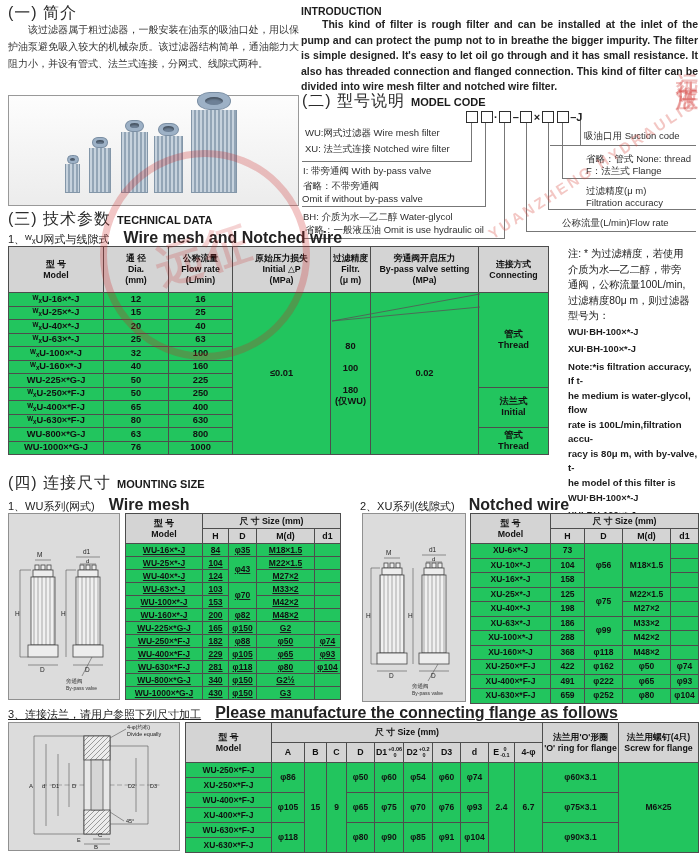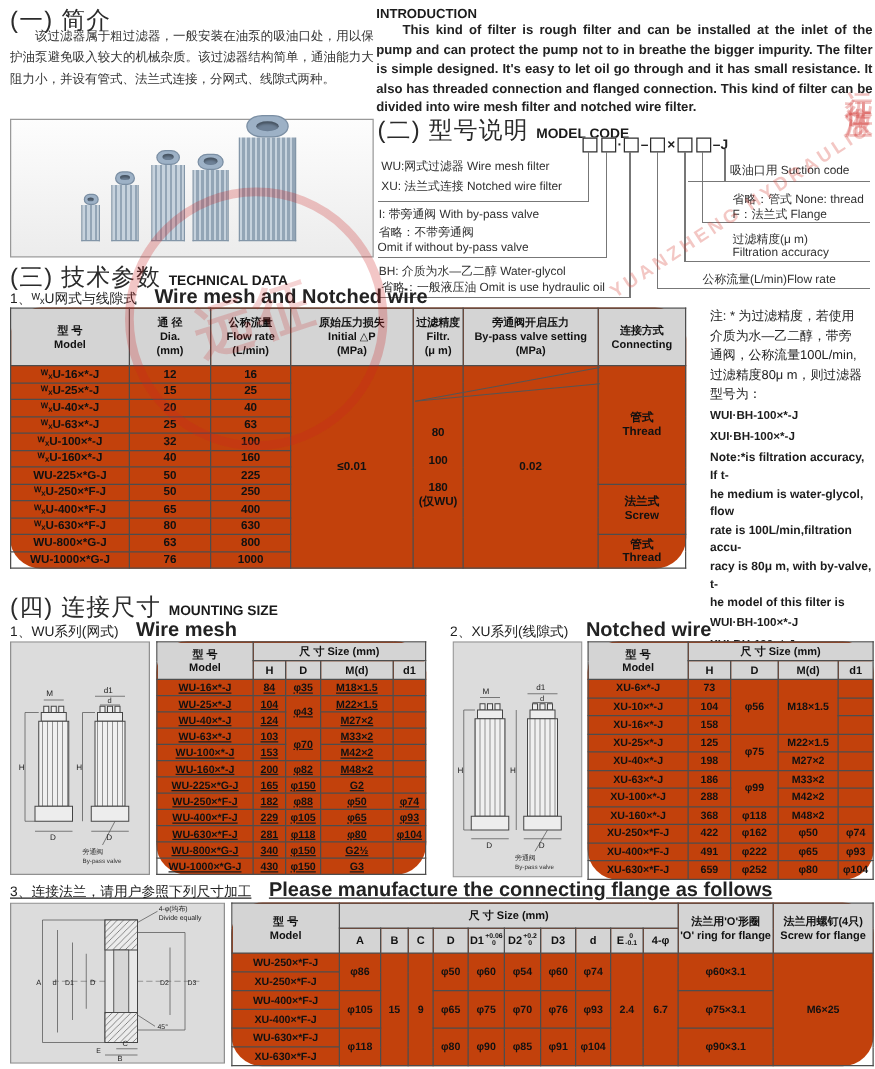--- a/index.html
+++ b/index.html
@@ -1,35 +1,35 @@
 <!DOCTYPE html>
 <html><head>
 <meta charset="utf-8">
 <style>
   html,body{margin:0;padding:0;background:#fff;}
   #page{position:relative;width:700px;height:855px;background:#fff;overflow:hidden;
         font-family:"Liberation Sans","DejaVu Sans",sans-serif;color:#1c1c1c;}
   .abs{position:absolute;}
-  .cnTitle{font-size:19px;color:#2b2b2b;letter-spacing:1px;}
+  .cnTitle{font-size:16px;color:#2b2b2b;letter-spacing:1px;}
   .enTitle{font-size:11px;font-weight:bold;color:#1a1a1a;margin-left:6px;}
   .para-cn{font-size:10px;line-height:17px;color:#333;text-indent:2em;text-align:justify;}
   .para-en{font-size:10.5px;line-height:15.5px;font-weight:bold;color:#222;text-align:justify;text-indent:2em;}
   .en-head{font-size:10.5px;font-weight:bold;}
   
   #photo{border:1px solid #999;background:linear-gradient(#fdfdfd,#ececec);}
   .filt{position:absolute;bottom:12px;}
   .f-cap{position:relative;margin:0 auto;background:#9db1c6;border:1px solid #7a8ea3;border-radius:45%/60%;}
   .f-cap::after{content:"";position:absolute;left:22%;top:22%;width:56%;height:50%;border-radius:50%;background:#6d8096;box-shadow:inset 0 2px 2px rgba(0,0,0,.35);}
   .f-body{margin:0 auto;background:repeating-linear-gradient(90deg,#c6d2dd 0 2px,#93a5b6 2px 4px);border:1px solid #8396a8;border-top:none;}
   
   .mc-label{position:absolute;font-size:9.5px;color:#2f2f2f;white-space:nowrap;}
   .cb{display:inline-block;width:10px;height:10px;border:1.3px solid #2e2e2e;margin:0 1.5px;vertical-align:middle;background:#fff;}
   .ct{display:inline-block;font-size:11px;font-weight:bold;vertical-align:middle;color:#222;}
   
-  table{border-collapse:collapse;table-layout:fixed;background:#c2410c;border-radius:25px;}
+  table{border-collapse:collapse;table-layout:fixed;background:#22c55e;}
   td,th{border:1px solid #4d4d4d;text-align:center;vertical-align:middle;padding:0;
         font-weight:bold;font-size:9px;line-height:11px;white-space:pre-line;color:#111;overflow:hidden;}
   th{background:#d4d4d4;font-size:8.8px;}
   .t-tech tbody tr{height:13.5px;} .t-tech thead tr{height:46px;} .t-tech td{font-size:9.3px;}
   .t-wu tbody tr{height:13px;text-decoration:underline;} .t-wu thead tr{height:15px;} .t-wu td{font-size:8.5px;}
   .t-xu tbody tr{height:14.5px;} .t-xu thead tr{height:15px;} .t-xu td{font-size:8.5px;}
   .t-fl tbody tr{height:15px;} .t-fl thead tr{height:20px;} .t-fl td{font-size:8.5px;}
   .tol{display:inline-flex;flex-direction:column;font-size:5.5px;line-height:5.5px;vertical-align:middle;margin-left:1px;}
   .tol i{font-style:normal;}
   
@@ -200,21 +200,21 @@
           <tr>
             <td>WU-225×*G-J</td>
             <td>50</td>
             <td>225</td>
           </tr>
           <tr>
             <td>ᵂₓU-250×*F-J</td>
             <td>50</td>
             <td>250</td>
             <td rowspan="3">法兰式
-Screw</td>
+Initial</td>
           </tr>
           <tr>
             <td>ᵂₓU-400×*F-J</td>
             <td>65</td>
             <td>400</td>
           </tr>
           <tr>
             <td>ᵂₓU-630×*F-J</td>
             <td>80</td>
             <td>630</td>

